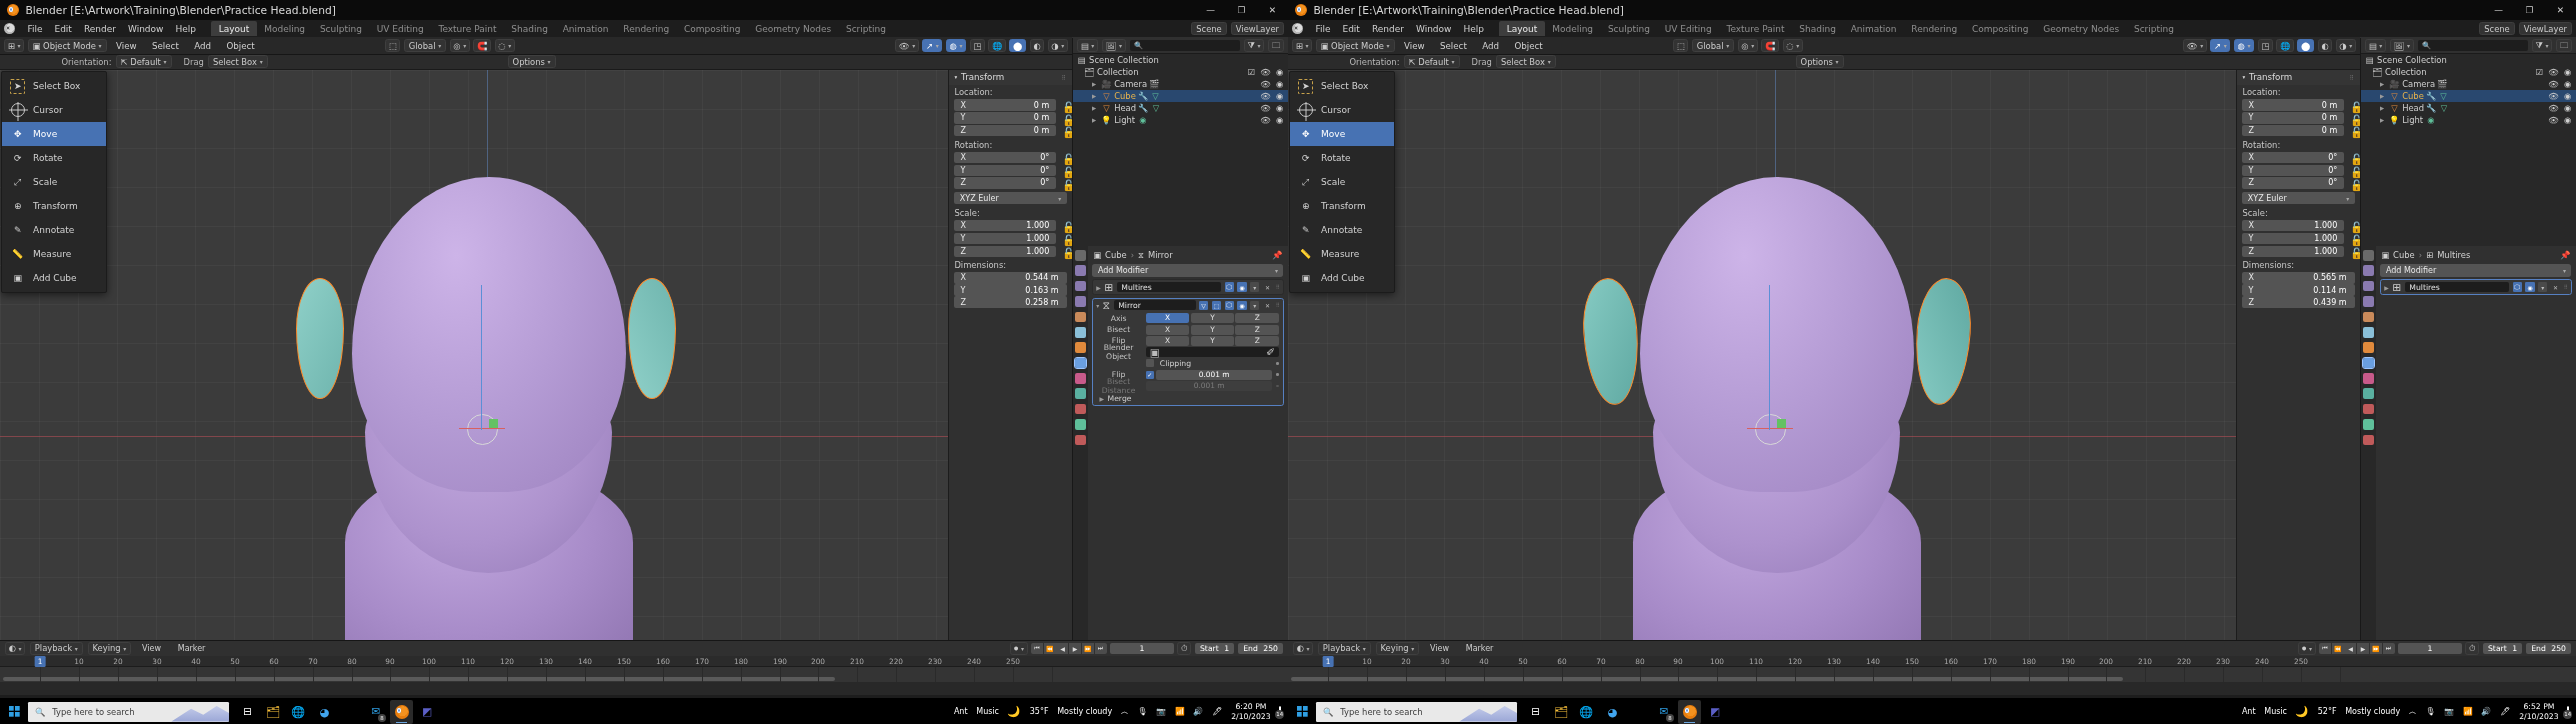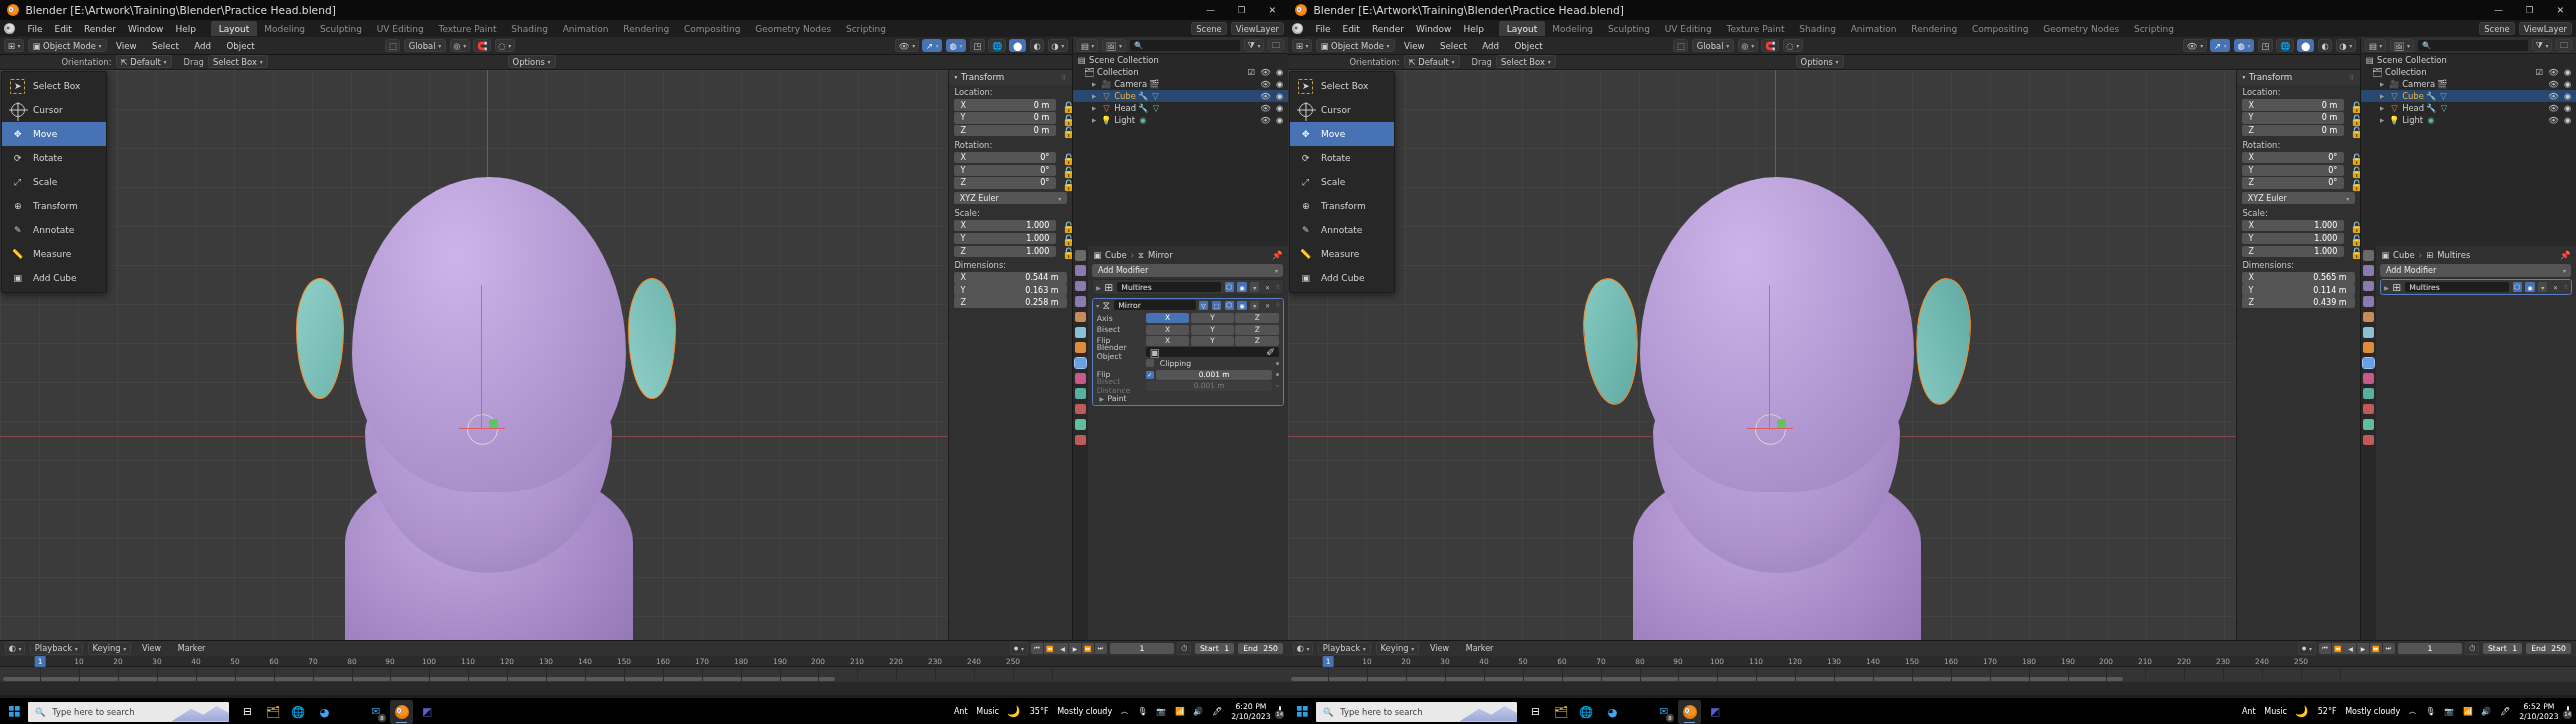--- a/index.html
+++ b/index.html
@@ -131,21 +131,21 @@
     display:flex; align-items:center; padding:0 5.4px; color:#e8e8e8; font-size:8px;}
   .modbox { margin:2.7px 4px; background:#373737; border:0.7px solid #2a2a2a; border-radius:2.7px; }
   .modbox.active { border-color:#5680c2; }
   .modhdr { display:flex; align-items:center; gap:3.4px; height:13.4px; padding:0 3.4px; }
   .modname { background:#1d1d1d; border-radius:2px; height:10px; flex:1;
     display:flex; align-items:center; padding:0 4.7px; color:#e4e4e4; font-size:7.7px; }
   .tg { width:9.4px; height:9.4px; border-radius:1.3px; background:#4a4a4a;
     display:flex; align-items:center; justify-content:center; font-size:6px; color:#bbb;}
   .tg.on { background:#4772b3; color:#fff; }
   .mrow { display:flex; align-items:center; height:10px; margin:1.3px 4px; gap:2px; }
-  .mrow .lbl { width:47px; text-align:left; color:#c4c4c4; font-size:7.7px; padding-right:3.4px;}
+  .mrow .lbl { width:47px; text-align:center; color:#c4c4c4; font-size:7.7px; padding-right:3.4px;}
   .mrow .lbl.dim { color:#777; }
   .seg { flex:1; display:flex; gap:1.3px; }
   .seg div { flex:1; background:#545454; border-radius:2px; color:#e0e0e0;
     font-size:7.4px; text-align:center; line-height:10px; }
   .seg div.on { background:#4772b3; color:#fff; }
   .objfld { flex:1; background:#1d1d1d; border-radius:2px; height:10px; display:flex;
     align-items:center; padding:0 4px; gap:3.4px; }
   .cb { width:8px; height:8px; border-radius:1.3px; background:#545454; }
   .cb.on { background:#4772b3; color:#fff; font-size:6px; text-align:center; line-height:8px;}
   .valfld { flex:1; background:#545454; border-radius:2px; height:10px; color:#fff;
@@ -643,21 +643,21 @@
           <span class="valfld">0.001 m</span>
           <span class="dot"></span>
         </div>
         <div class="mrow">
           <span class="lbl dim">Bisect Distance</span>
           <span class="valfld dim">0.001 m</span>
           <span class="dot dim"></span>
         </div>
         <div class="mdata">
           <span style="color:#9a9a9a;font-size:6px">▶</span>
-          <span>Paint</span>
+          <span>Merge</span>
         </div>
       </div>
     </div>
   </div>
 
   <div class="timeline" style="top:640px; height:55px">
     <div class="tl-hdr">
       <span class="pill ic">◐<span class="chev">▾</span></span>
       <span class="pill">
         <span>Playback</span>

